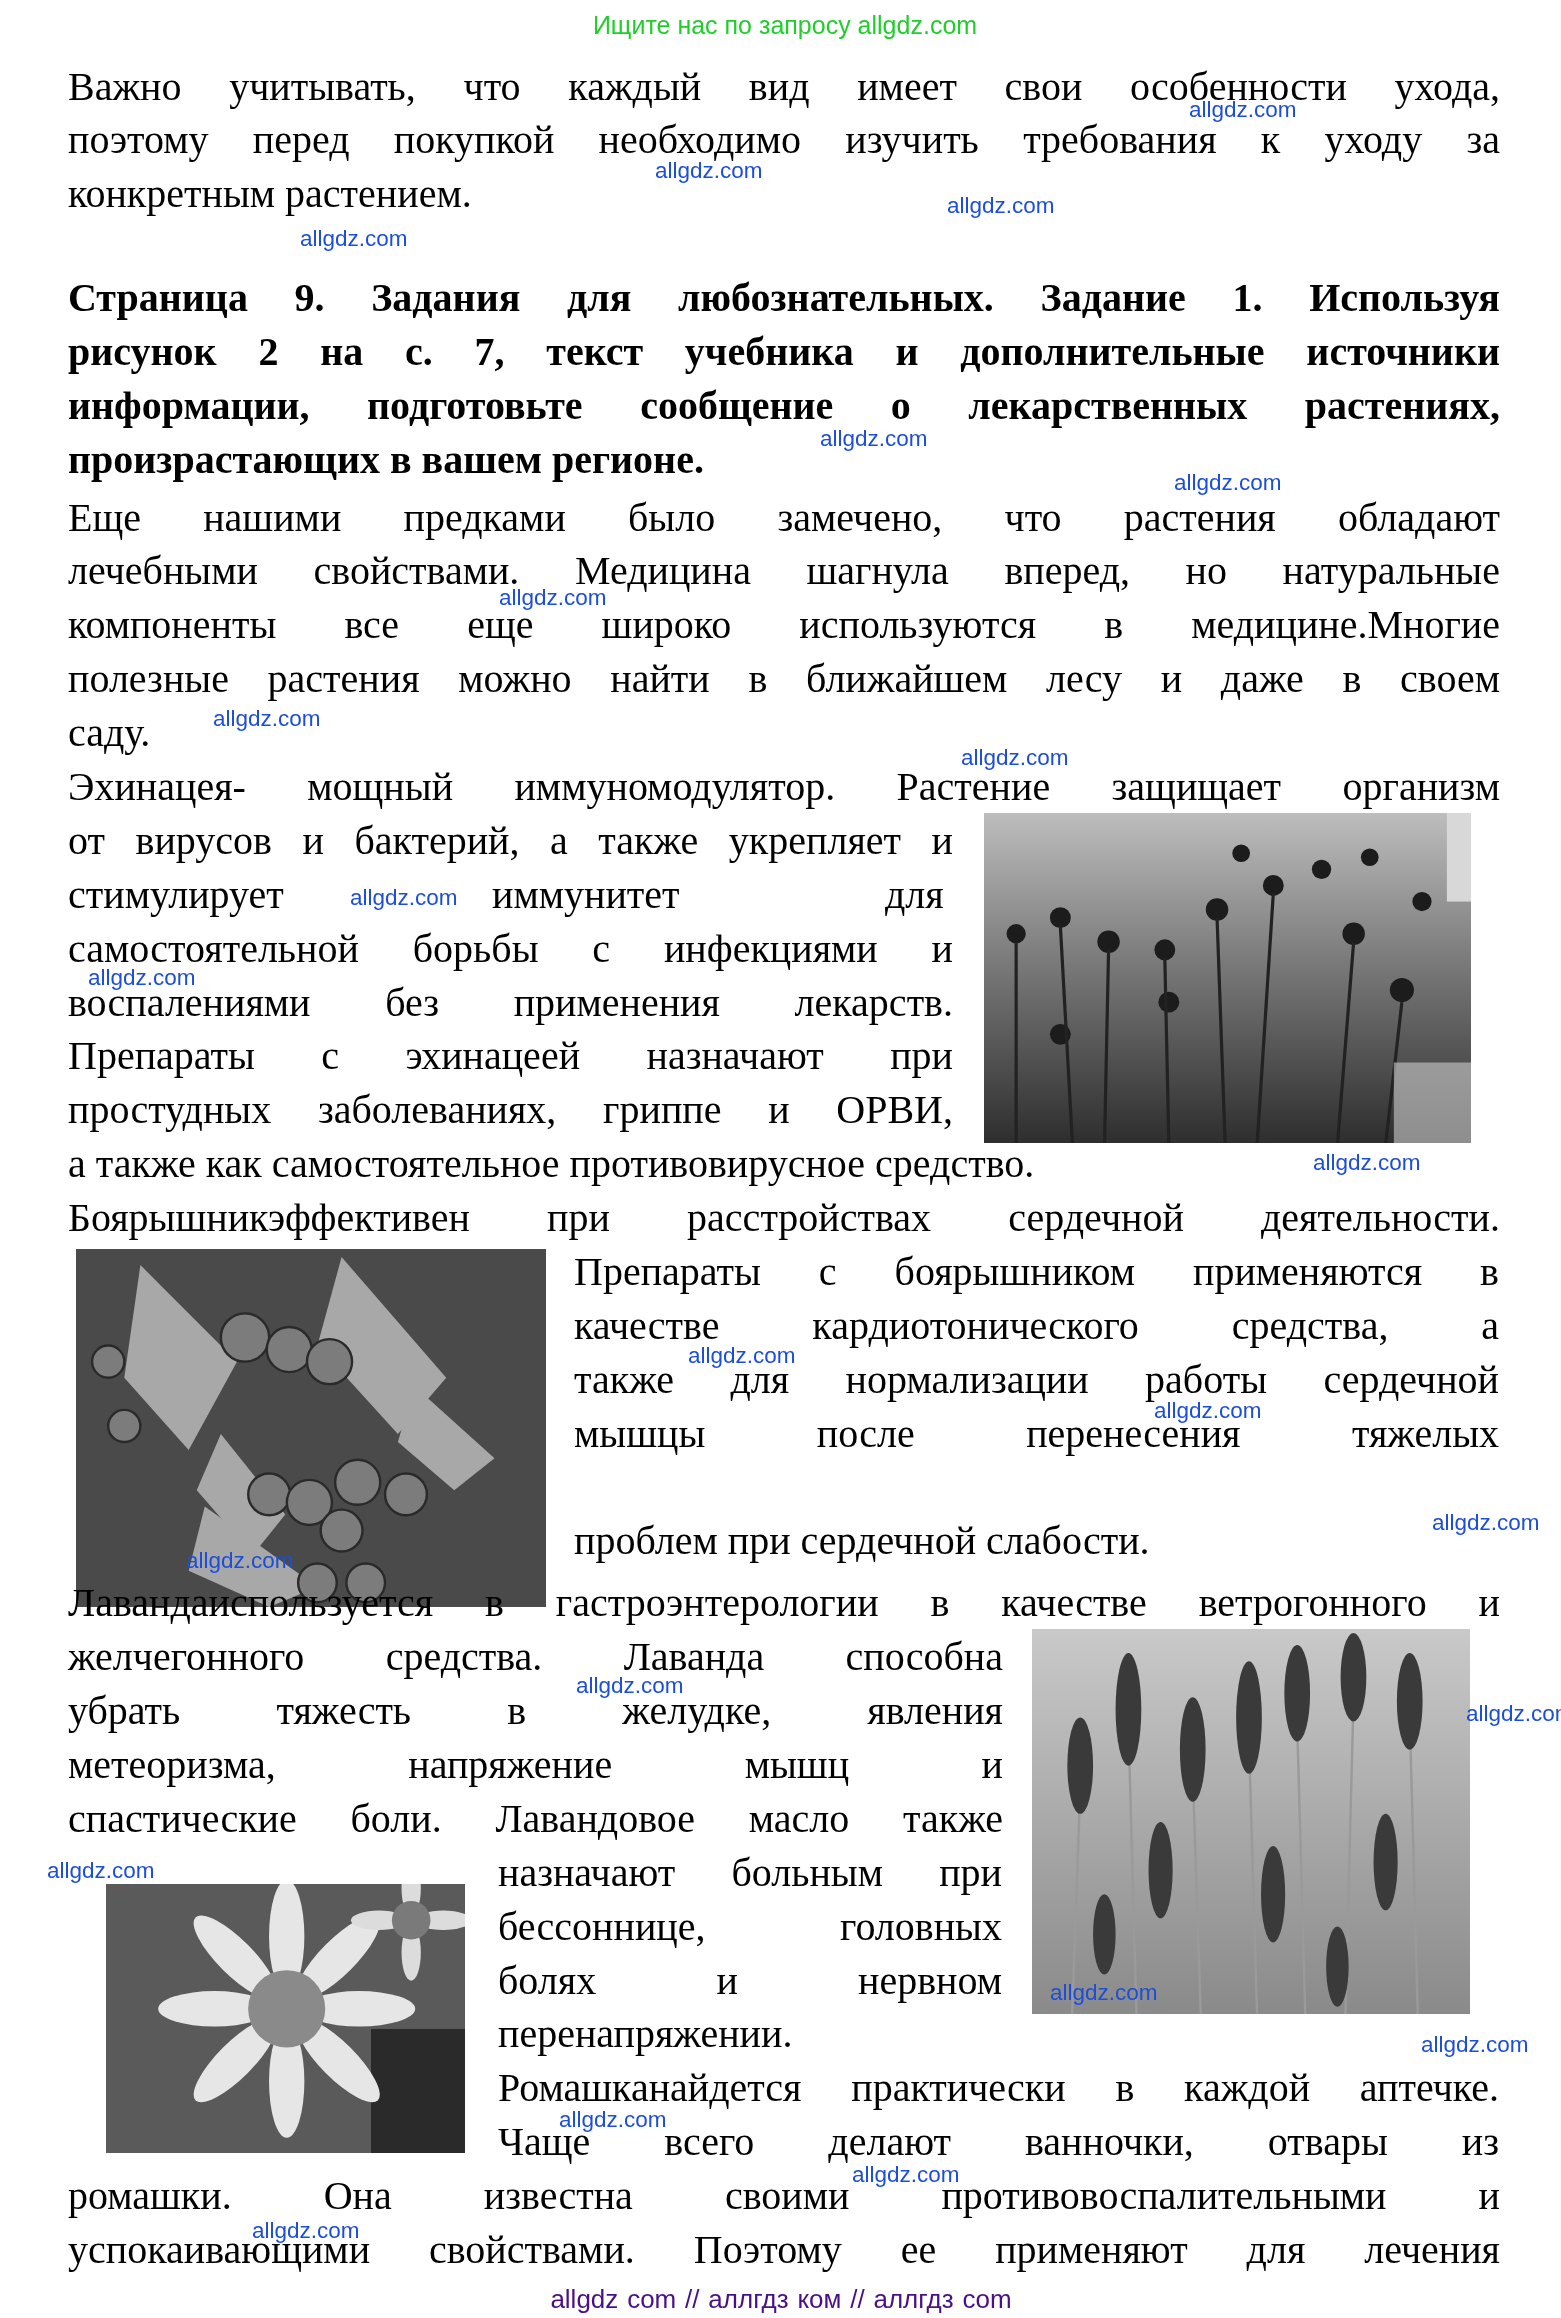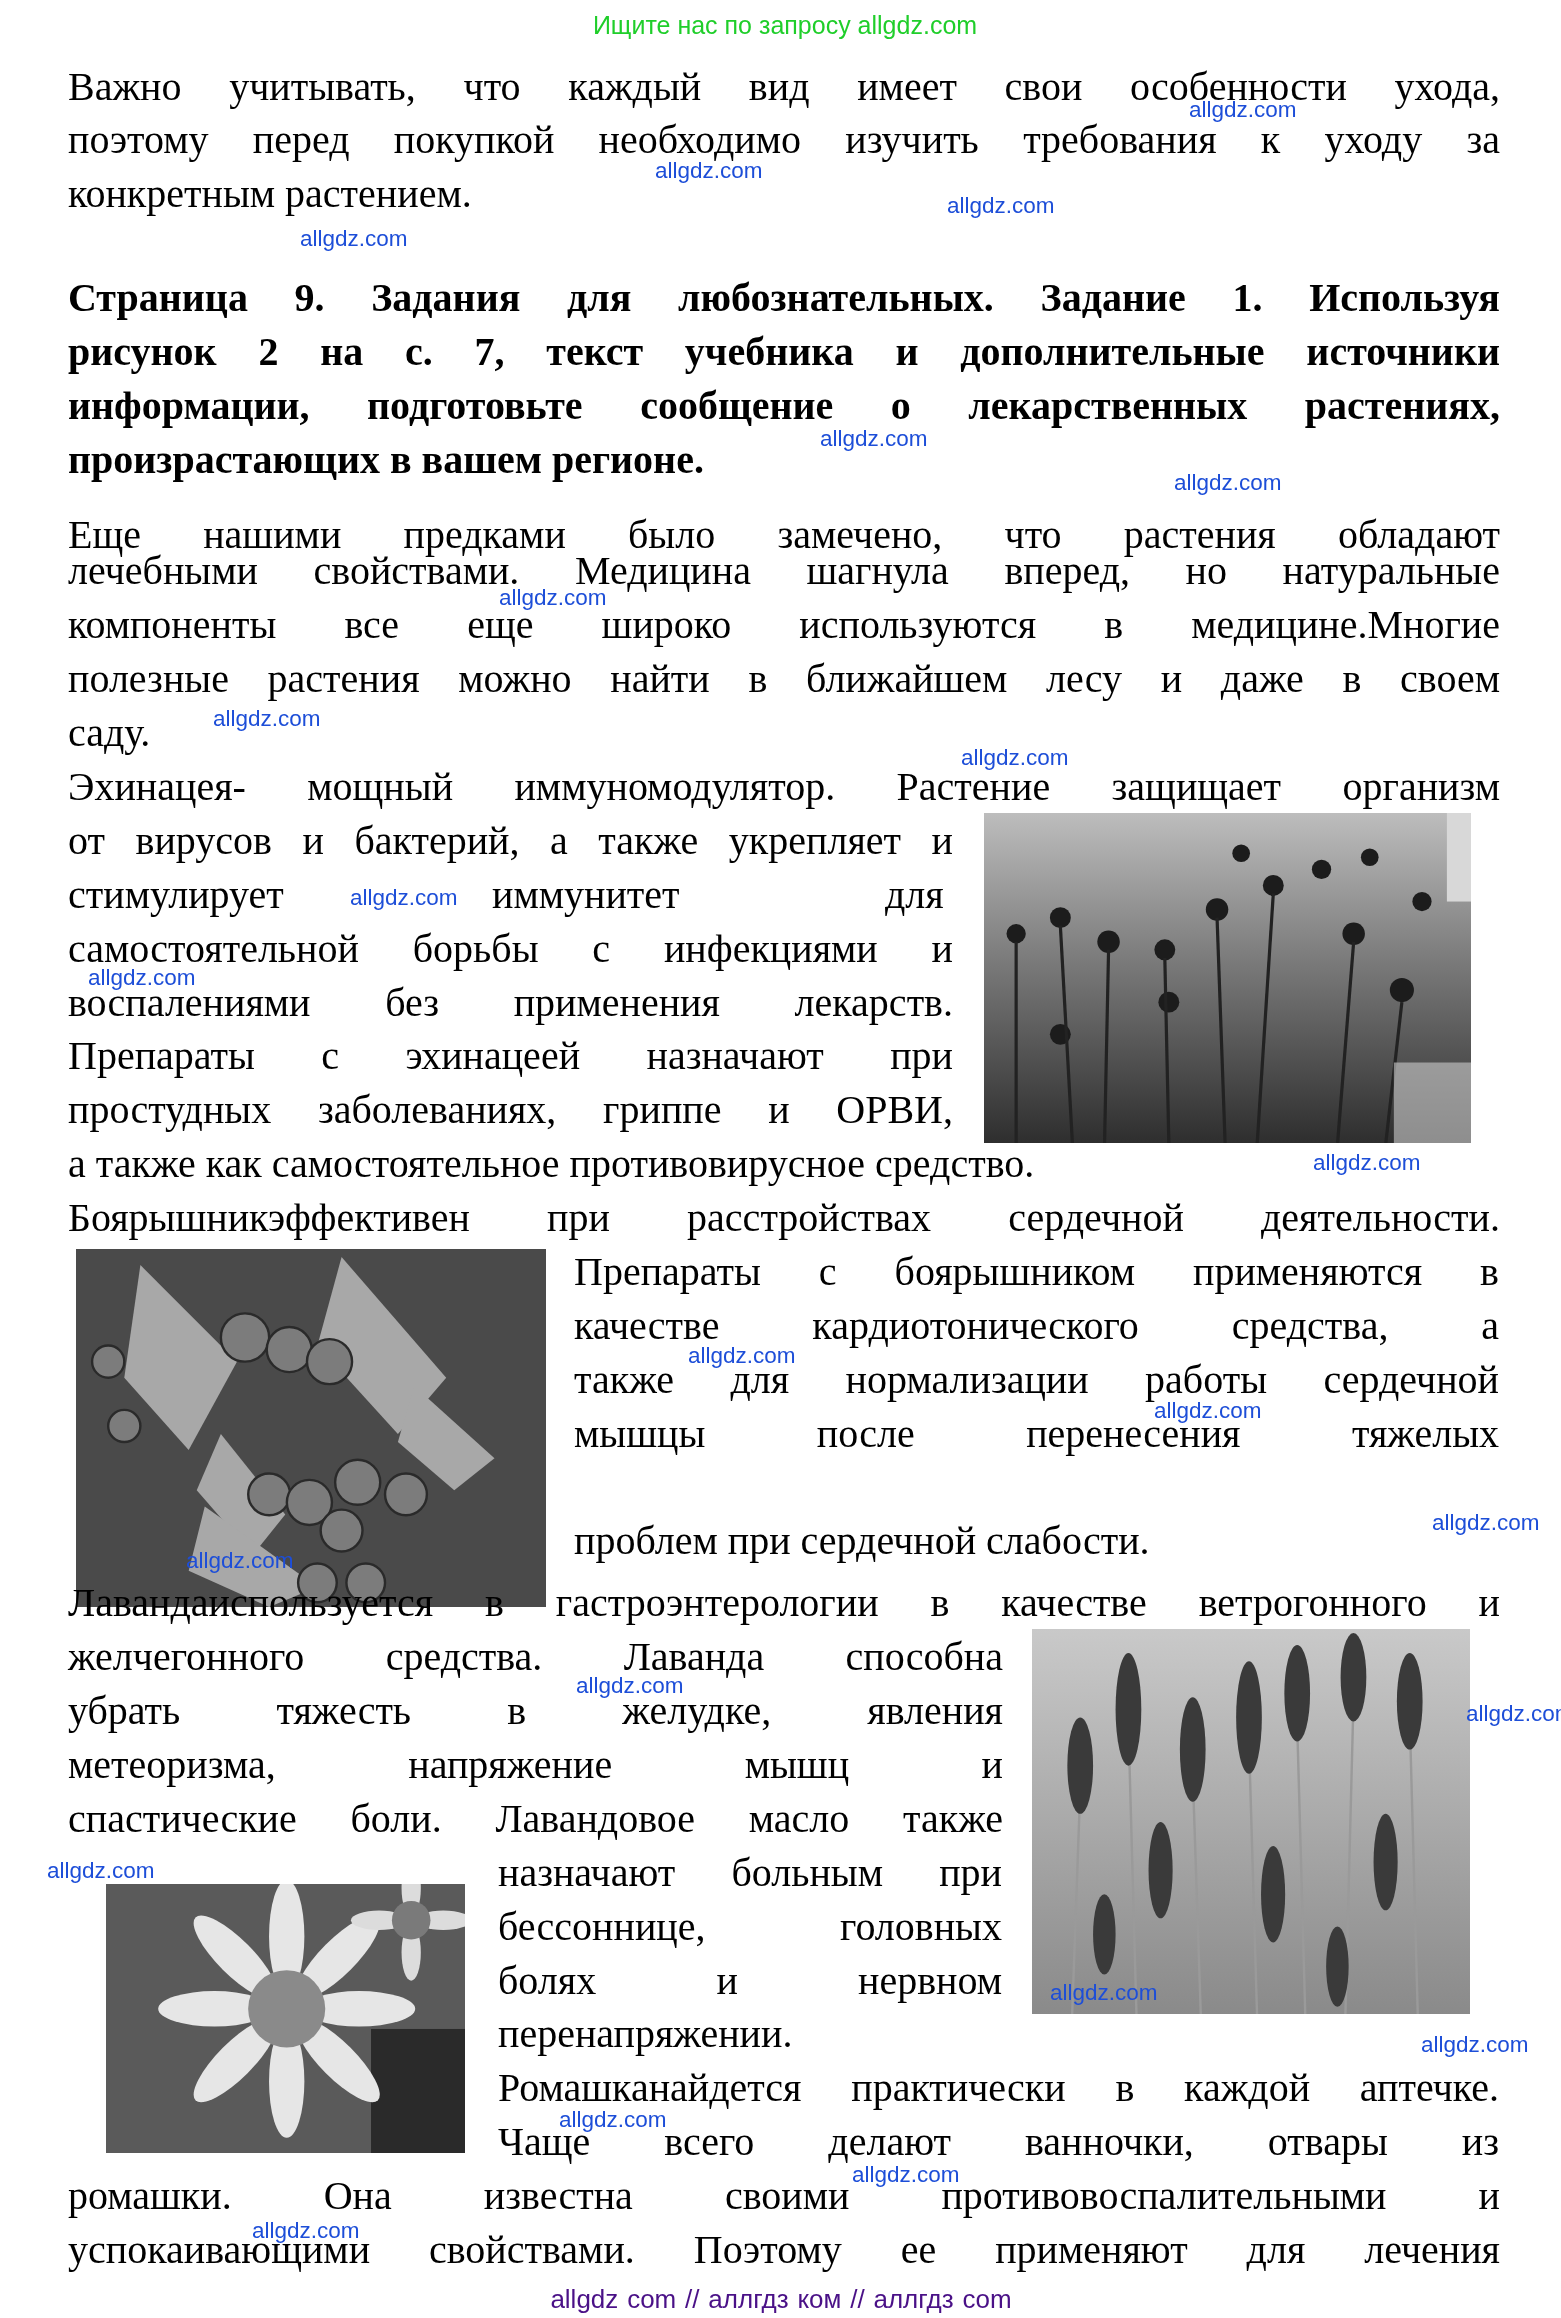--- a/index.html
+++ b/index.html
@@ -26,21 +26,21 @@
 
   <div class="ln" style="left: 68px; top: 60px; width: 1432px; white-space: nowrap; word-spacing: 0px; display: block;"><span style="white-space: nowrap; word-spacing: 0px;">Важно учитывать, что каждый вид имеет свои особенности ухода,</span></div>
   <div class="ln" style="left: 68px; top: 113px; width: 1432px; white-space: nowrap; word-spacing: 0px; display: block;"><span style="white-space: nowrap; word-spacing: 0px;">поэтому перед покупкой необходимо изучить требования к уходу за</span></div>
   <div class="ln left" style="left:68px;top:167px;width:804px;">конкретным растением.</div>
 
   <div class="ln b" style="left: 68px; top: 271px; width: 1432px; white-space: nowrap; word-spacing: 0px; display: block;"><span style="white-space: nowrap; word-spacing: 0px;">Страница 9. Задания для любознательных. Задание 1. Используя</span></div>
   <div class="ln b" style="left: 68px; top: 325px; width: 1432px; white-space: nowrap; word-spacing: 0px; display: block;"><span style="white-space: nowrap; word-spacing: 0px;">рисунок 2 на с. 7, текст учебника и дополнительные источники</span></div>
   <div class="ln b" style="left: 68px; top: 379px; width: 1432px; white-space: nowrap; word-spacing: 0px; display: block;"><span style="white-space: nowrap; word-spacing: 0px;">информации, подготовьте сообщение о лекарственных растениях,</span></div>
   <div class="ln b left" style="left:68px;top:433px;width:885px;">произрастающих в вашем регионе.</div>
 
-  <div class="ln" style="left: 68px; top: 508px; width: 1432px; white-space: nowrap; word-spacing: 0px; display: block;"><span style="white-space: nowrap; word-spacing: 0px;">Еще нашими предками было замечено, что растения обладают</span></div>
+  <div class="ln" style="left: 68px; top: 491px; width: 1432px; white-space: nowrap; word-spacing: 0px; display: block;"><span style="white-space: nowrap; word-spacing: 0px;">Еще нашими предками было замечено, что растения обладают</span></div>
   <div class="ln" style="left: 68px; top: 544px; width: 1432px; white-space: nowrap; word-spacing: 0px; display: block;"><span style="white-space: nowrap; word-spacing: 0px;">лечебными свойствами. Медицина шагнула вперед, но натуральные</span></div>
   <div class="ln" style="left: 68px; top: 598px; width: 1432px; white-space: nowrap; word-spacing: 0px; display: block;"><span style="white-space: nowrap; word-spacing: 0px;">компоненты все еще широко используются в медицине.Многие</span></div>
   <div class="ln" style="left: 68px; top: 652px; width: 1432px; white-space: nowrap; word-spacing: 0px; display: block;"><span style="white-space: nowrap; word-spacing: 0px;">полезные растения можно найти в ближайшем лесу и даже в своем</span></div>
   <div class="ln left" style="left:68px;top:706px;width:322px;">саду.</div>
 
   <div class="ln" style="left: 68px; top: 760px; width: 1432px; white-space: nowrap; word-spacing: 0px; display: block;"><span style="white-space: nowrap; word-spacing: 0px; margin-top: 28px;">Эхинацея- мощный иммуномодулятор. Растение защищает организм</span></div>
   <div class="img" style="left:984px;top:813px;width:487px;height:330px;">
     <svg viewBox="0 0 606 410" preserveAspectRatio="none">
       <defs>
         <linearGradient id="eg" x1="0" y1="0" x2="0" y2="1">

